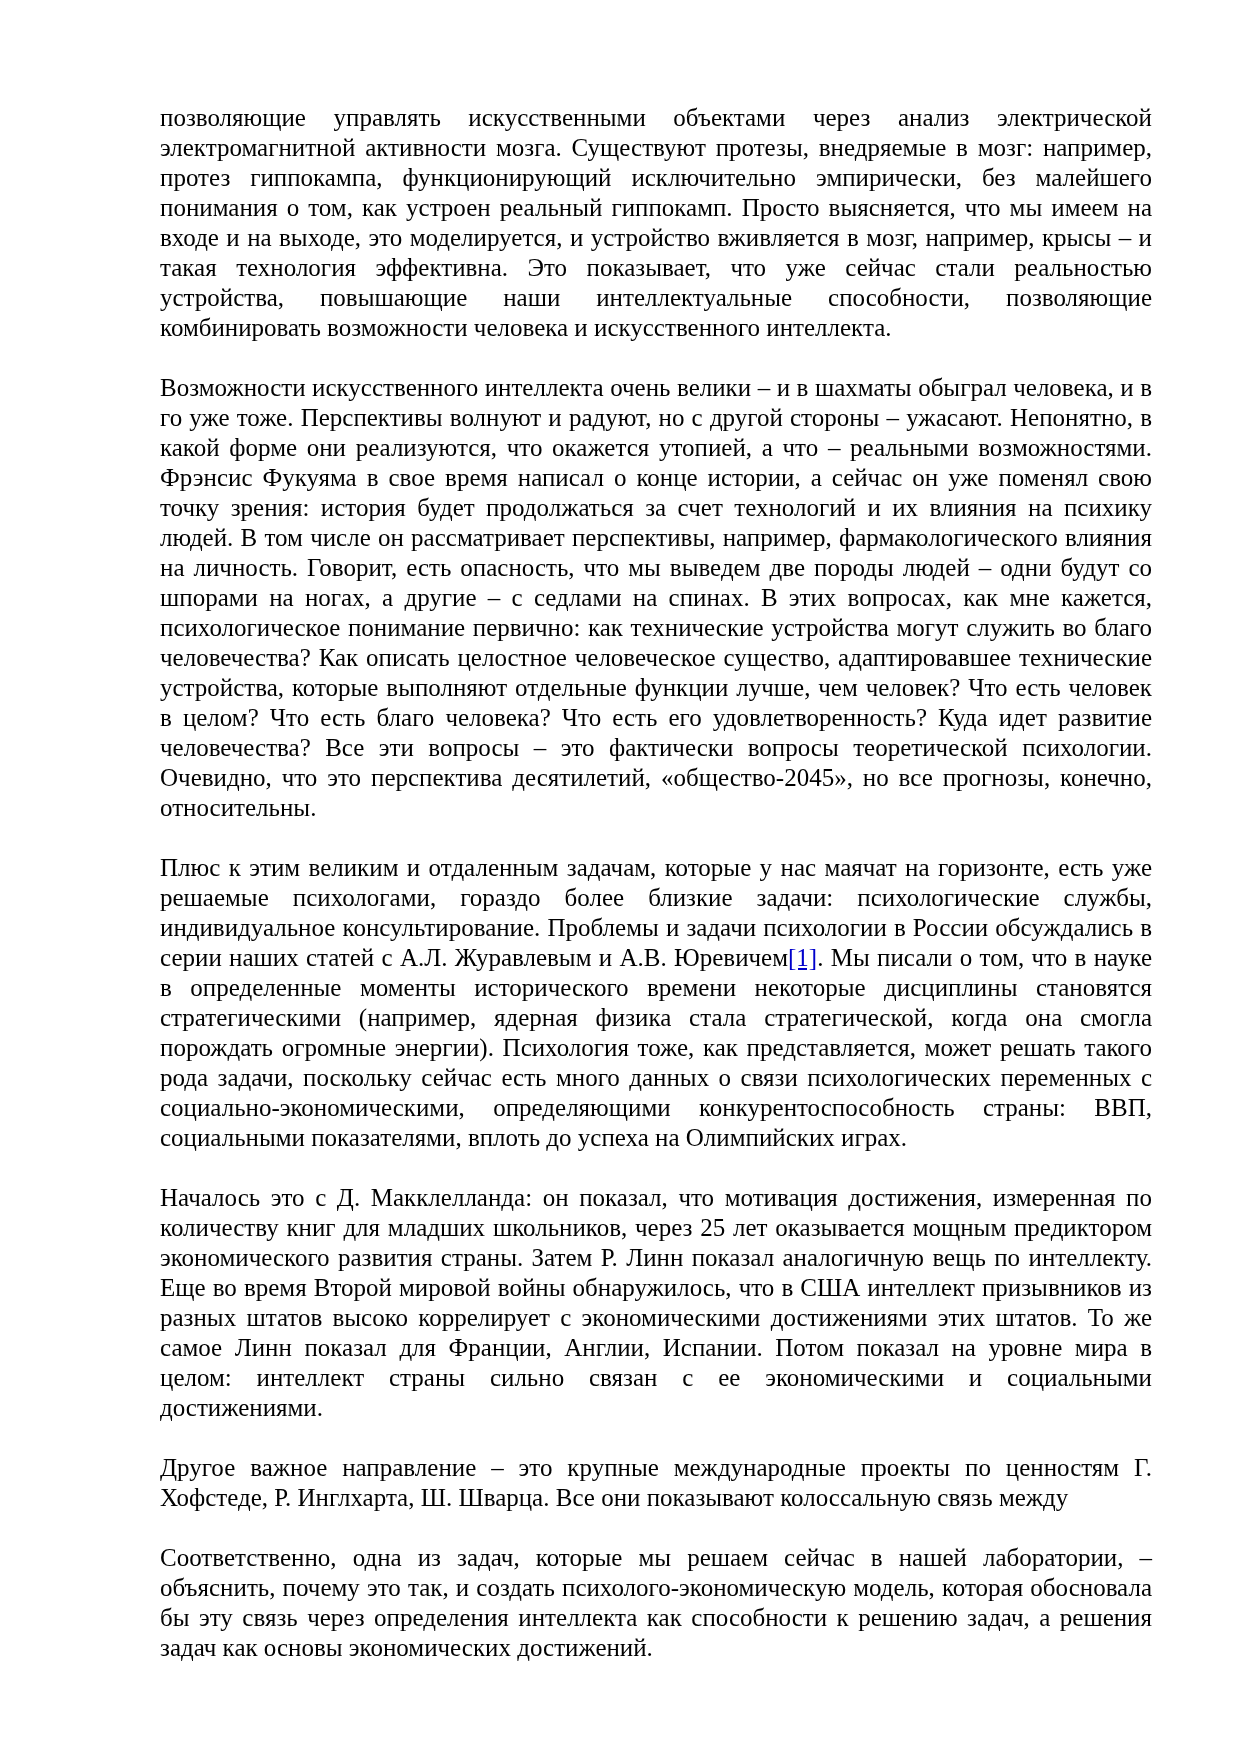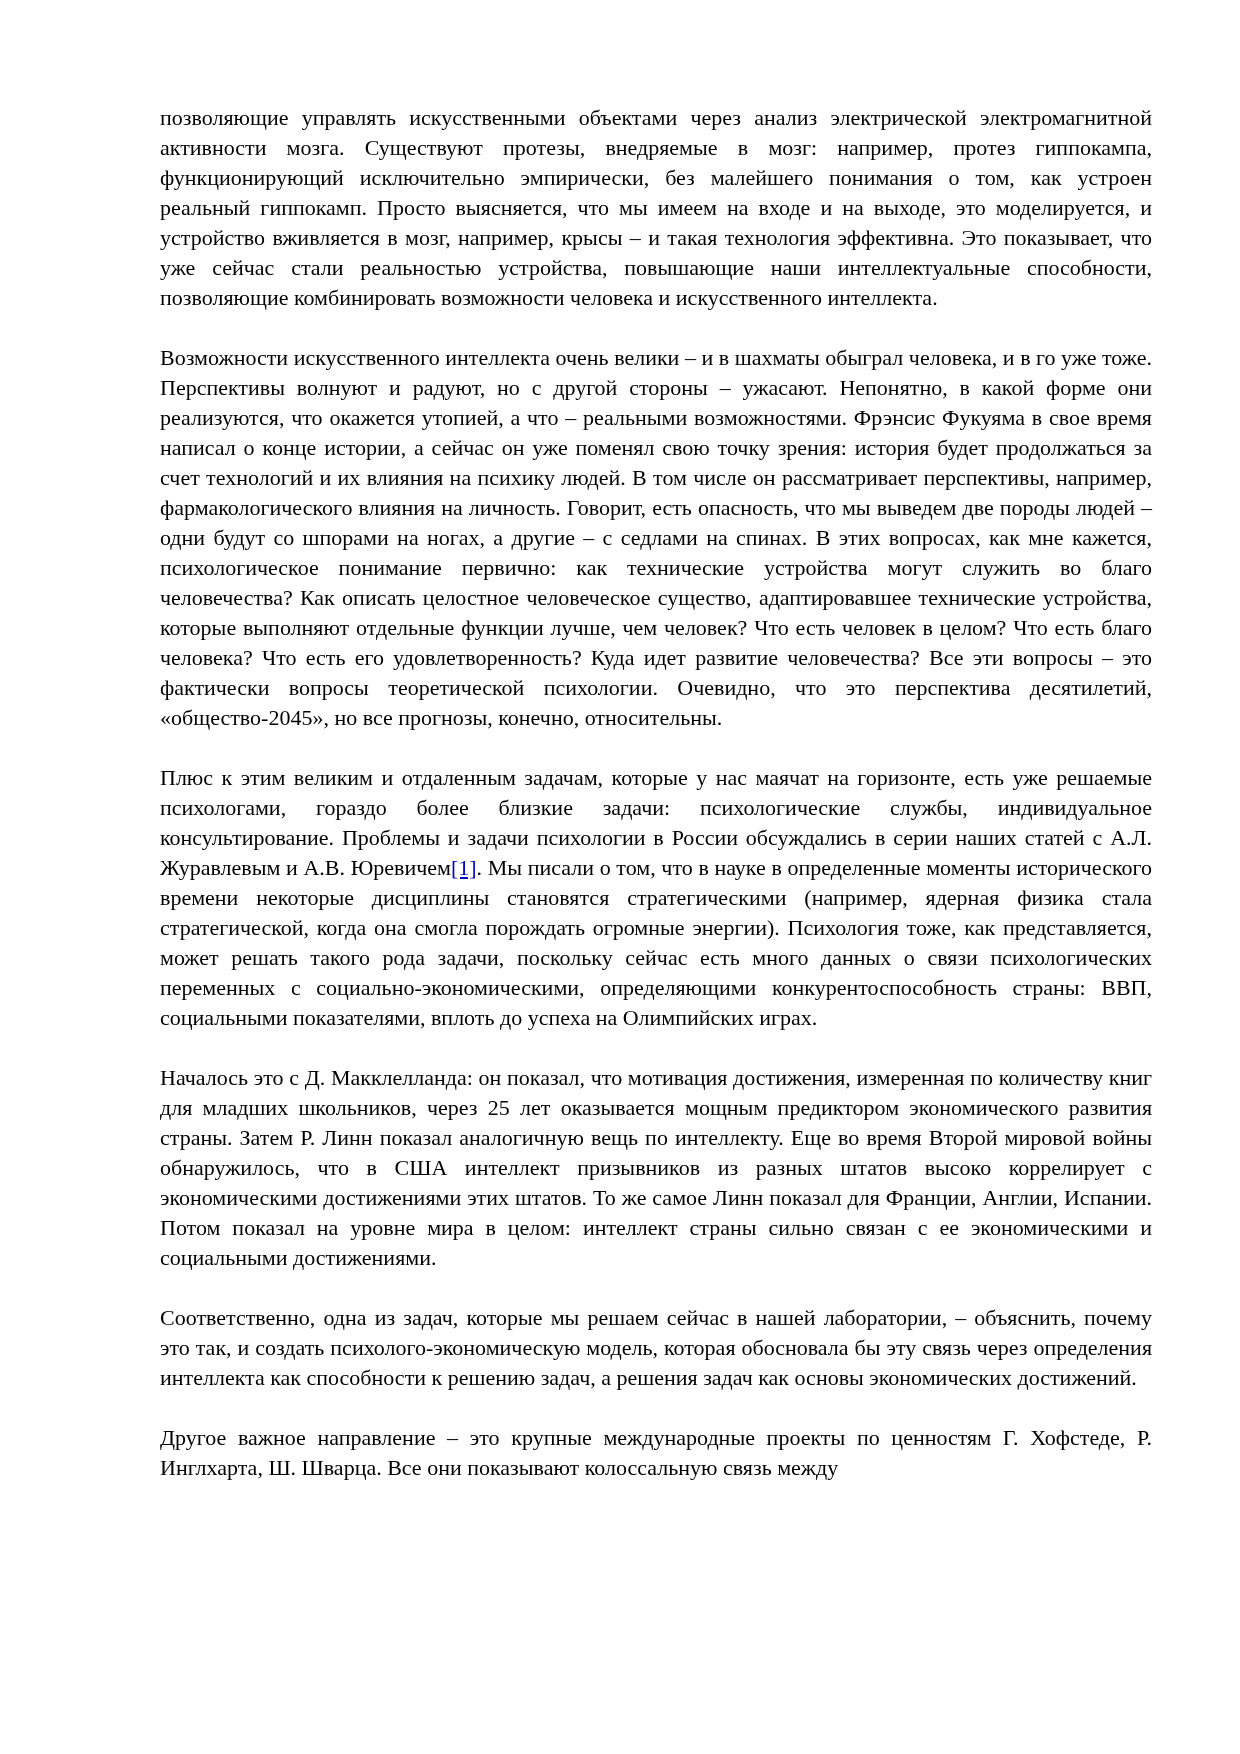--- a/index.html
+++ b/index.html
@@ -12,21 +12,21 @@
     width: 1240px;
     height: 1754px;
     background: #ffffff;
     color: #000000;
     box-sizing: border-box;
     padding: 103px 88px 0 160px;
     overflow: hidden;
   }
   .text-block {
     font-family: "Liberation Serif", "DejaVu Serif", serif;
-    font-size: 22px;
+    font-size: 25px;
     line-height: 30px;
     color: #000000;
   }
   .para {
     margin: 0 0 30px 0;
     text-align: justify;
     text-indent: 0;
     hyphens: none;
   }
   .para:last-child {
@@ -45,18 +45,18 @@
   <div class="text-block">
 
     <p class="para">позволяющие управлять искусственными объектами через анализ электрической электромагнитной активности мозга. Существуют протезы, внедряемые в мозг: например, протез гиппокампа, функционирующий исключительно эмпирически, без малейшего понимания о том, как устроен реальный гиппокамп. Просто выясняется, что мы имеем на входе и на выходе, это моделируется, и устройство вживляется в мозг, например, крысы – и такая технология эффективна. Это показывает, что уже сейчас стали реальностью устройства, повышающие наши интеллектуальные способности, позволяющие комбинировать возможности человека и искусственного интеллекта.</p>
 
     <p class="para">Возможности искусственного интеллекта очень велики – и в шахматы обыграл человека, и в го уже тоже. Перспективы волнуют и радуют, но с другой стороны – ужасают. Непонятно, в какой форме они реализуются, что окажется утопией, а что – реальными возможностями. Фрэнсис Фукуяма в свое время написал о конце истории, а сейчас он уже поменял свою точку зрения: история будет продолжаться за счет технологий и их влияния на психику людей. В том числе он рассматривает перспективы, например, фармакологического влияния на личность. Говорит, есть опасность, что мы выведем две породы людей – одни будут со шпорами на ногах, а другие – с седлами на спинах. В этих вопросах, как мне кажется, психологическое понимание первично: как технические устройства могут служить во благо человечества? Как описать целостное человеческое существо, адаптировавшее технические устройства, которые выполняют отдельные функции лучше, чем человек? Что есть человек в целом? Что есть благо человека? Что есть его удовлетворенность? Куда идет развитие человечества? Все эти вопросы – это фактически вопросы теоретической психологии. Очевидно, что это перспектива десятилетий, «общество-2045», но все прогнозы, конечно, относительны.</p>
 
     <p class="para"><span>Плюс к этим великим и отдаленным задачам, которые у нас маячат на горизонте, есть уже решаемые психологами, гораздо более близкие задачи: психологические службы, индивидуальное консультирование. Проблемы и задачи психологии в России обсуждались в серии наших статей с А.Л. Журавлевым и А.В. Юревичем</span><a class="footnote-link">[1]</a><span>. Мы писали о том, что в науке в определенные моменты исторического времени некоторые дисциплины становятся стратегическими (например, ядерная физика стала стратегической, когда она смогла порождать огромные энергии). Психология тоже, как представляется, может решать такого рода задачи, поскольку сейчас есть много данных о связи психологических переменных с социально-экономическими, определяющими конкурентоспособность страны: ВВП, социальными показателями, вплоть до успеха на Олимпийских играх.</span></p>
 
     <p class="para">Началось это с Д. Макклелланда: он показал, что мотивация достижения, измеренная по количеству книг для младших школьников, через 25 лет оказывается мощным предиктором экономического развития страны. Затем Р. Линн показал аналогичную вещь по интеллекту. Еще во время Второй мировой войны обнаружилось, что в США интеллект призывников из разных штатов высоко коррелирует с экономическими достижениями этих штатов. То же самое Линн показал для Франции, Англии, Испании. Потом показал на уровне мира в целом: интеллект страны сильно связан с ее экономическими и социальными достижениями.</p>
 
+    <p class="para">Другое важное направление – это крупные международные проекты по ценностям Г. Хофстеде, Р. Инглхарта, Ш. Шварца. Все они показывают колоссальную связь между</p>
+
     <p class="para">Соответственно, одна из задач, которые мы решаем сейчас в нашей лаборатории, – объяснить, почему это так, и создать психолого-экономическую модель, которая обосновала бы эту связь через определения интеллекта как способности к решению задач, а решения задач как основы экономических достижений.</p>
-
-    <p class="para">Другое важное направление – это крупные международные проекты по ценностям Г. Хофстеде, Р. Инглхарта, Ш. Шварца. Все они показывают колоссальную связь между</p>
 
   </div>
 </div>
 
 </body></html>

